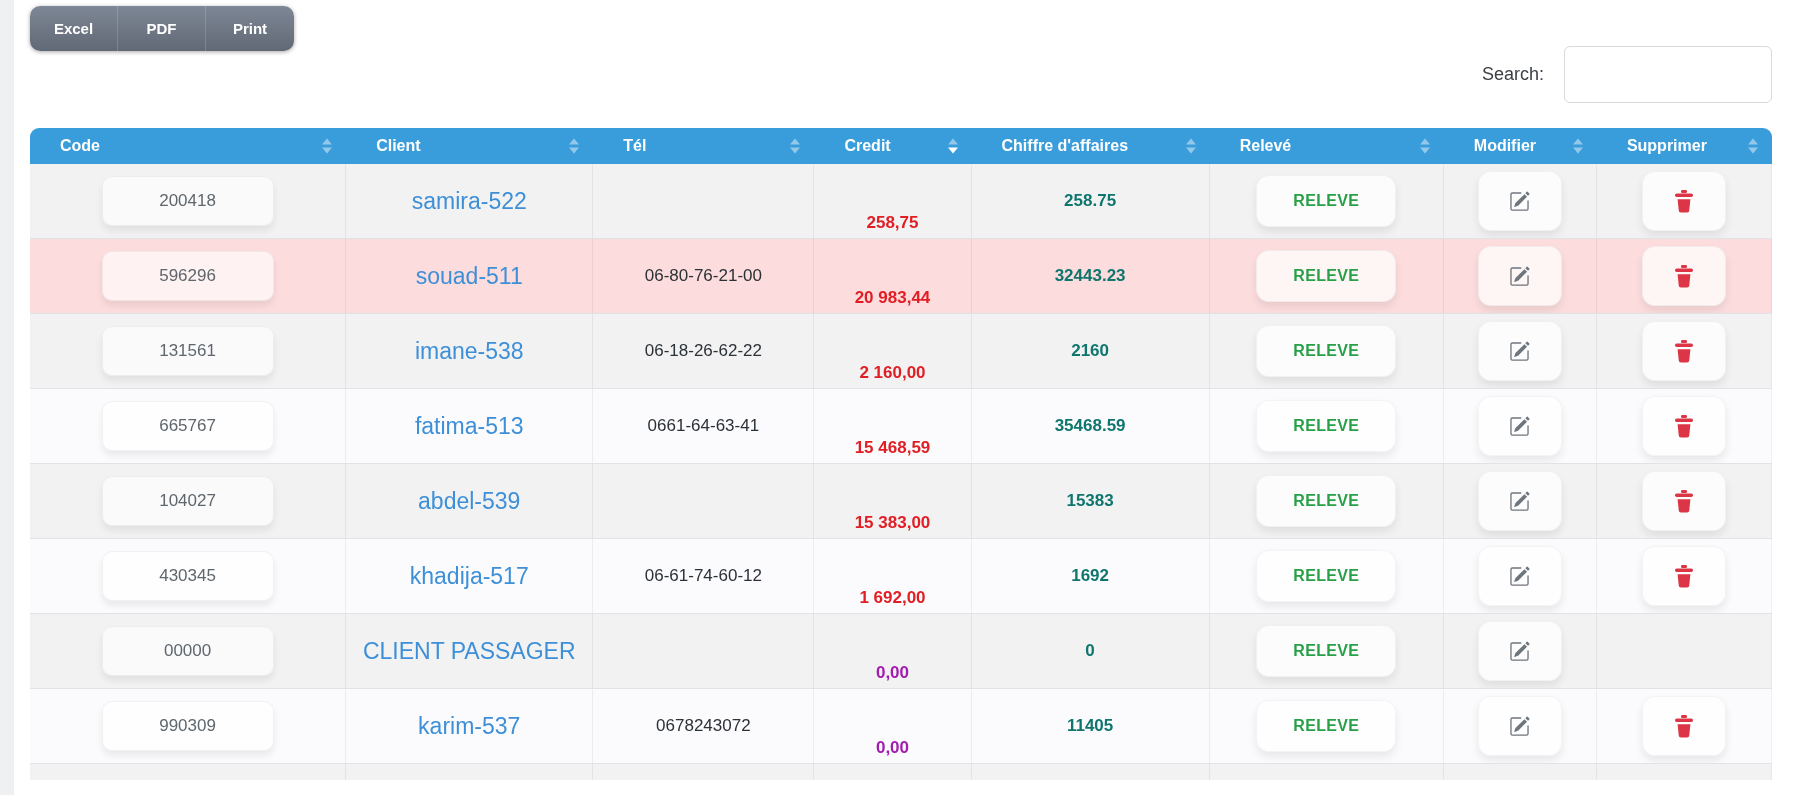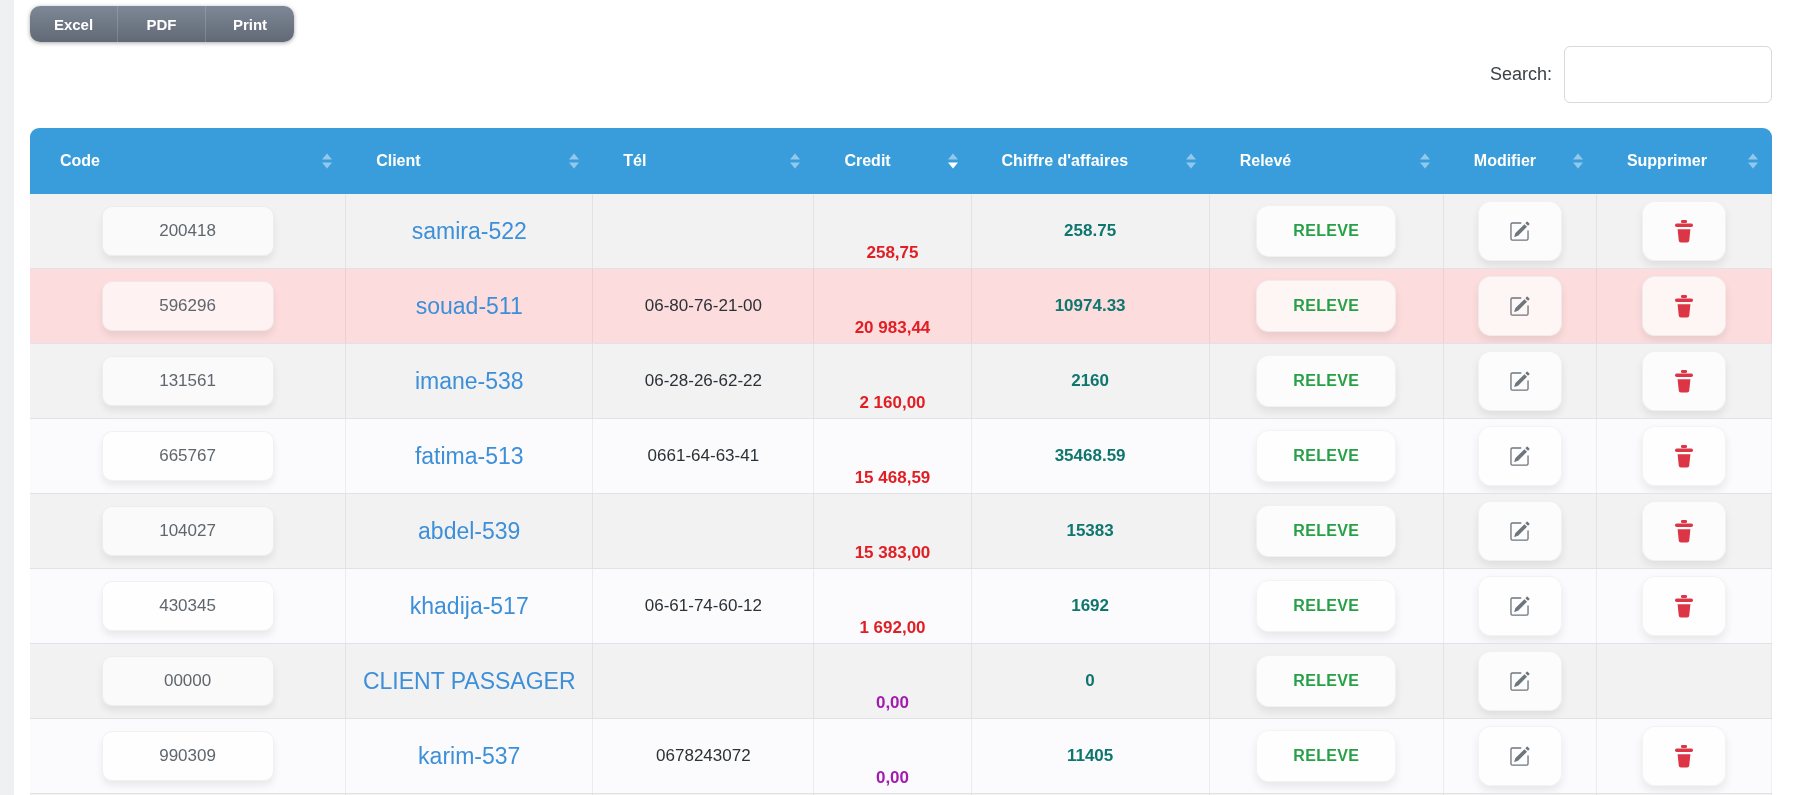--- a/index.html
+++ b/index.html
@@ -9,47 +9,47 @@
     font-family:"Liberation Sans", sans-serif; background:#ffffff;
   }
   .left-gutter { position:absolute; left:0; top:0; width:14px; height:100%; background:#eef0f2; }
 
   
   .toolbar {
     position:absolute; top:6px; left:30px; display:flex;
     border-radius:10px; overflow:hidden; box-shadow:0 1px 4px rgba(0,0,0,.35);
   }
   .dt-button {
-    width:88px; height:36px; border:none; cursor:pointer;
+    width:88px; height:45px; border:none; cursor:pointer;
     background:linear-gradient(#7e8795,#60touch6976); 
     background:linear-gradient(#7e8795,#616976);
     color:#fff; font-weight:bold; font-size:15px; font-family:inherit;
     border-right:1px solid rgba(255,255,255,.16);
   }
   .dt-button:last-child { border-right:none; }
 
   
   .search-row {
     position:absolute; top:46px; right:23px;
-    display:flex; align-items:center; gap:12px;
+    display:flex; align-items:center; gap:20px;
   }
   .search-label { font-size:18px; color:#3c4146; }
   .search-input {
     width:208px; height:57px; border:1px solid #d6dade; border-radius:6px;
     font-size:17px; padding:0 12px; outline:none; font-family:inherit;
   }
 
   
   .table-wrap {
     position:absolute; top:128px; left:30px; right:23px;
     --cols: 316fr 247fr 221fr 157fr 238fr 234fr 153fr 175fr;
   }
   .thead {
     display:grid; grid-template-columns:var(--cols);
-    background:#3a9ddb; border-radius:9px 9px 0 0; height:66px;
+    background:#3a9ddb; border-radius:9px 9px 0 0; height:36px;
   }
   .th {
     position:relative; display:flex; align-items:center;
     padding-left:30px; color:#fff; font-weight:bold; font-size:16px;
     cursor:pointer;
   }
   .sort { position:absolute; right:14px; top:50%; transform:translateY(-50%);
           display:flex; flex-direction:column; gap:3px; }
   .tri-up   { width:0;height:0;border-left:5px solid transparent;border-right:5px solid transparent;
               border-bottom:6px solid rgba(255,255,255,.45); }
@@ -224,21 +224,21 @@
     <div class="cell">
       <a class="client-link">souad-511</a>
     </div>
     <div class="cell">
       <span class="tel-text">06-80-76-21-00</span>
     </div>
     <div class="cell">
       <span class="credit red">20 983,44</span>
     </div>
     <div class="cell">
-      <span class="ca">10974.33</span>
+      <span class="ca">32443.23</span>
     </div>
     <div class="cell">
       <button class="releve-btn">RELEVE</button>
     </div>
     <div class="cell">
       <button class="icon-btn">
         <span style="display:flex">
           <svg width="21" height="21" viewBox="0 0 16 16" fill="#6d757d" xmlns="http://www.w3.org/2000/svg">
             <path d="M15.502 1.94a.5.5 0 0 1 0 .706L14.459 3.69l-2-2L13.502.646a.5.5 0 0 1 .707 0l1.293 1.293zm-1.75 2.456-2-2L4.939 9.21a.5.5 0 0 0-.121.196l-.805 2.414a.25.25 0 0 0 .316.316l2.414-.805a.5.5 0 0 0 .196-.12l6.813-6.814z"></path>
             <path d="M1 13.5A1.5 1.5 0 0 0 2.5 15h11a1.5 1.5 0 0 0 1.5-1.5v-6a.5.5 0 0 0-1 0v6a.5.5 0 0 1-.5.5h-11a.5.5 0 0 1-.5-.5v-11a.5.5 0 0 1 .5-.5H9a.5.5 0 0 0 0-1H2.5A1.5 1.5 0 0 0 1 2.5v11z"></path>
@@ -259,21 +259,21 @@
     </div>
   </div>
       <div class="row odd">
     <div class="cell">
       <div class="code-pill">131561</div>
     </div>
     <div class="cell">
       <a class="client-link">imane-538</a>
     </div>
     <div class="cell">
-      <span class="tel-text">06-28-26-62-22</span>
+      <span class="tel-text">06-18-26-62-22</span>
     </div>
     <div class="cell">
       <span class="credit red">2 160,00</span>
     </div>
     <div class="cell">
       <span class="ca">2160</span>
     </div>
     <div class="cell">
       <button class="releve-btn">RELEVE</button>
     </div>

